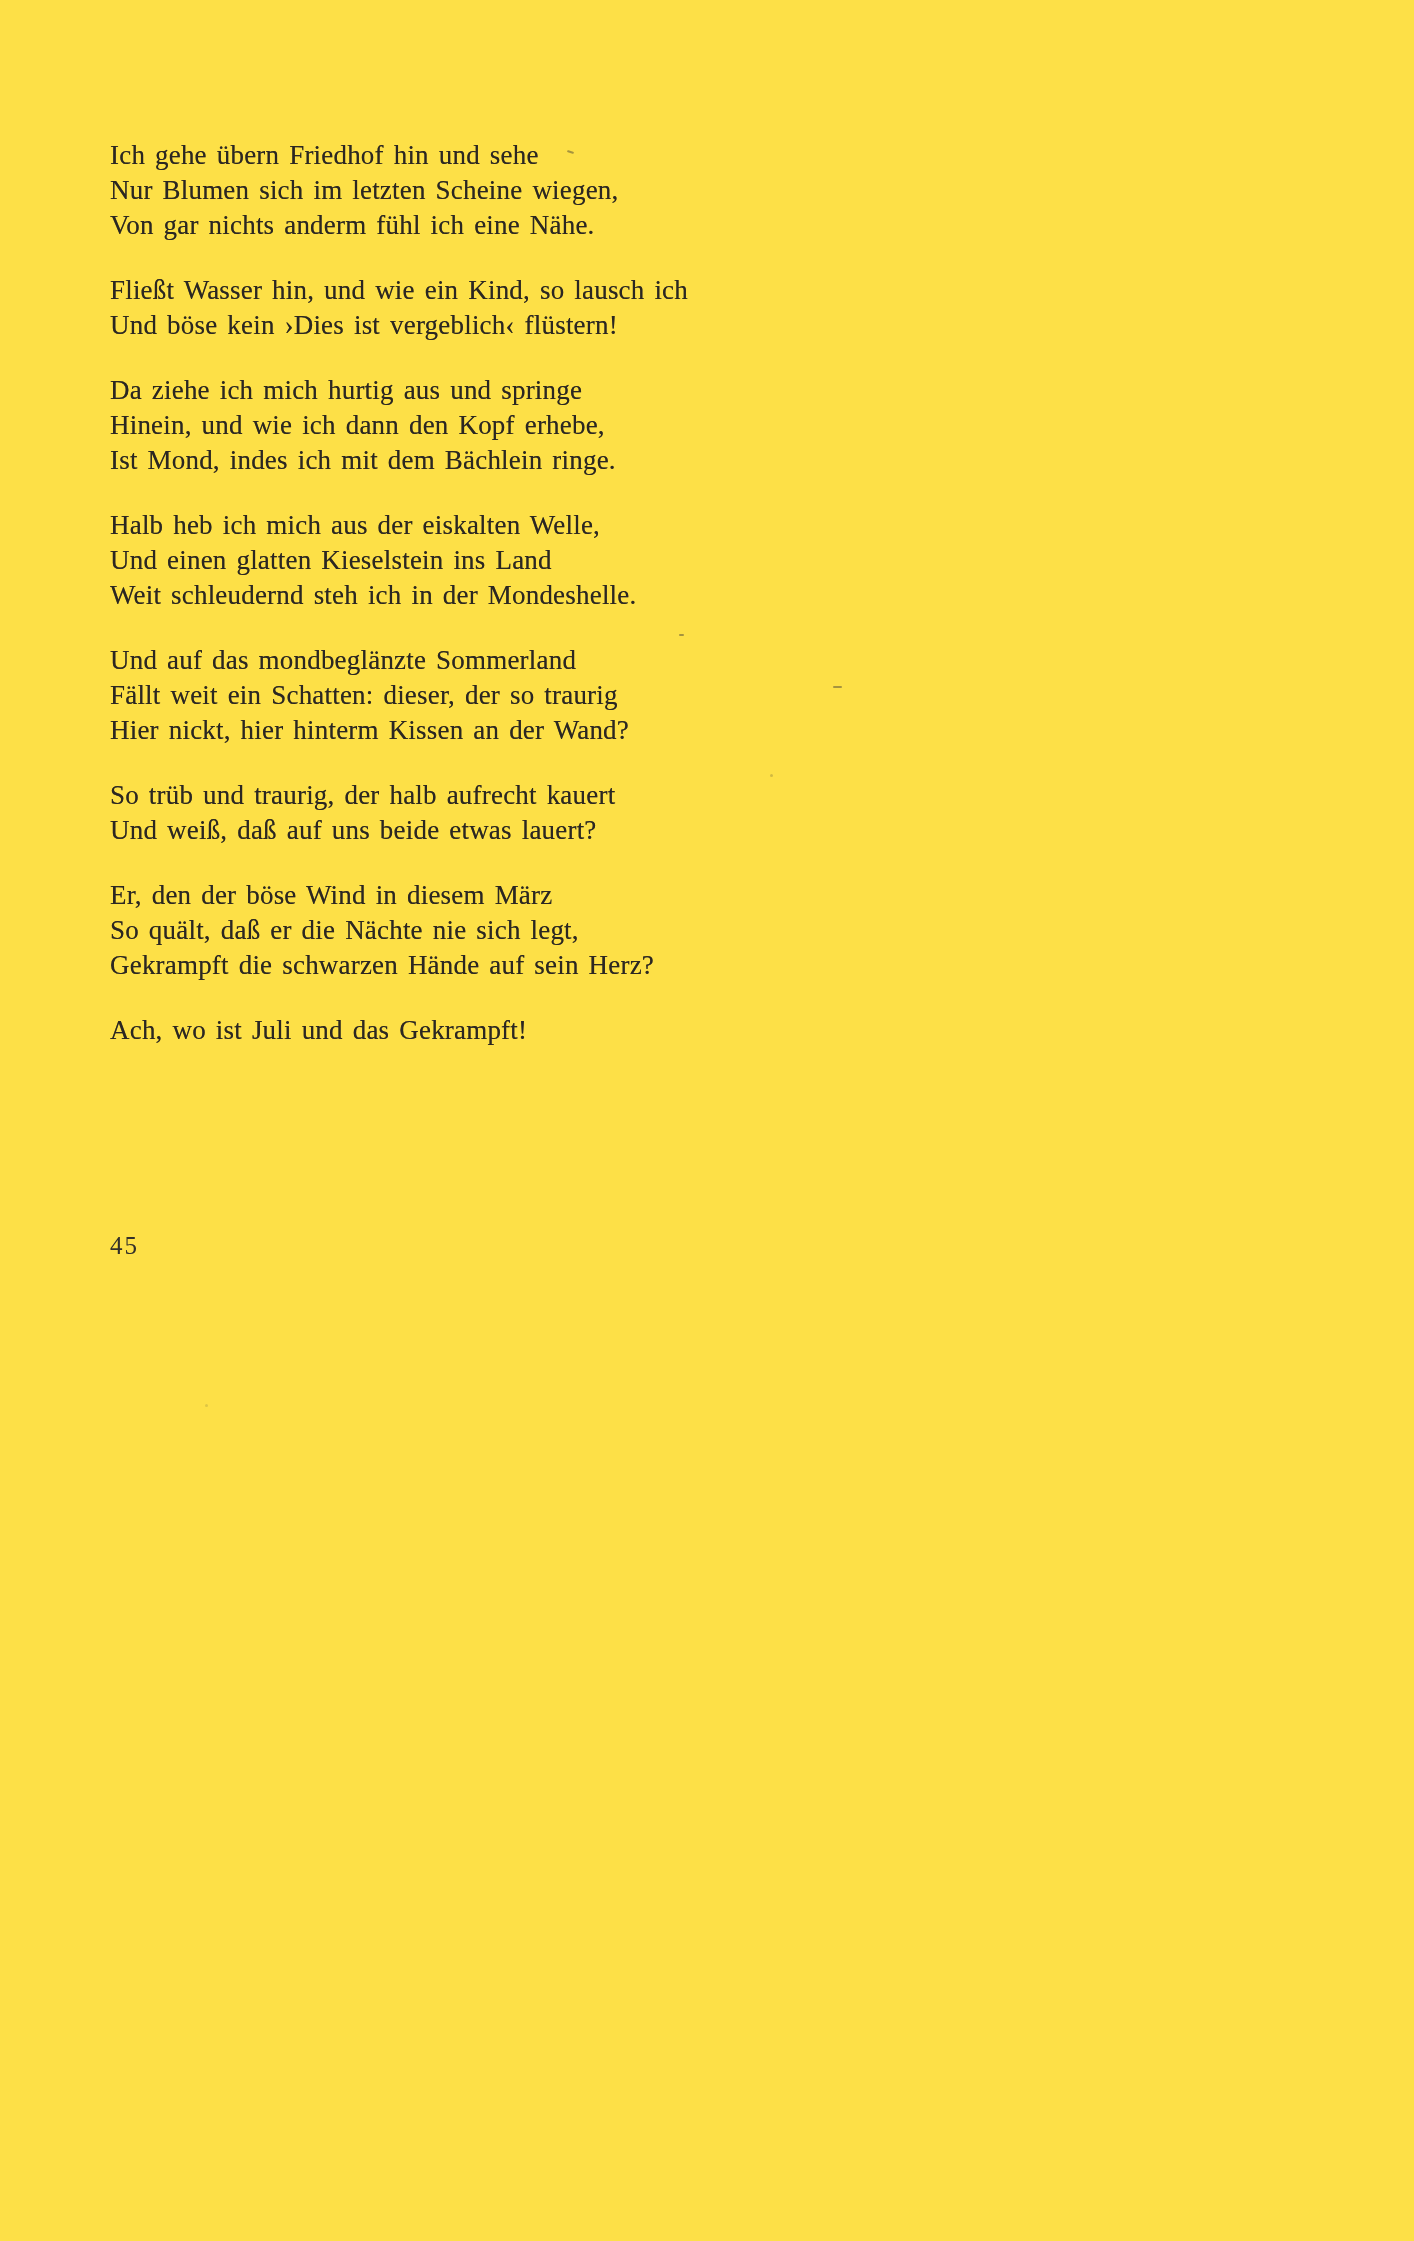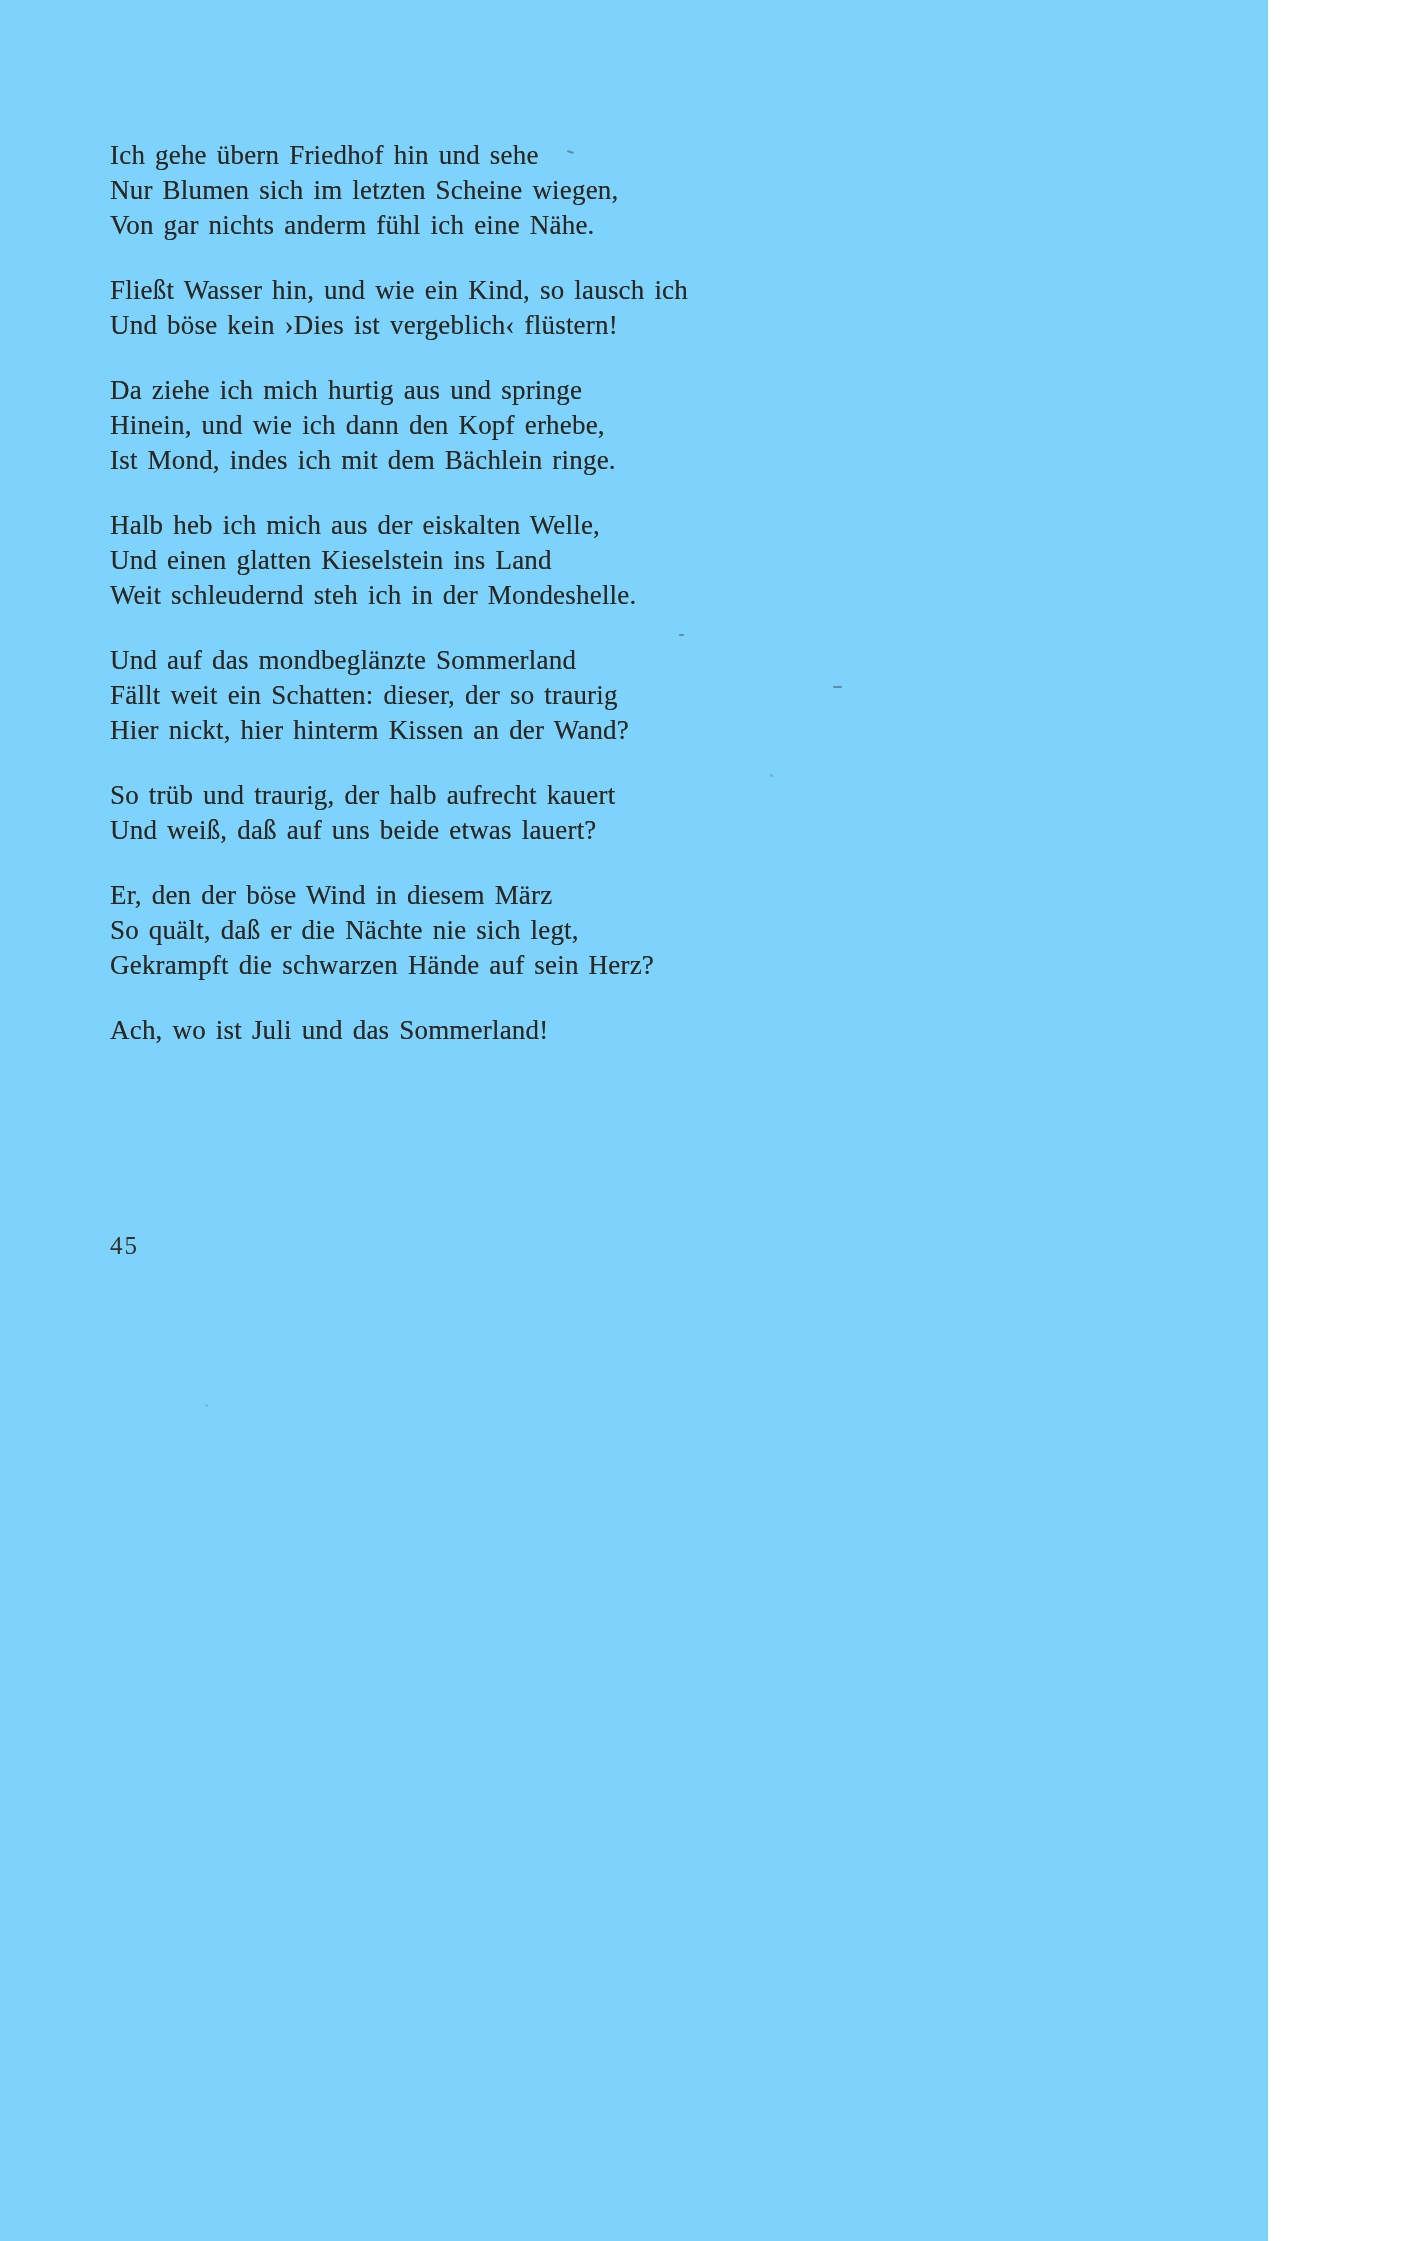--- a/index.html
+++ b/index.html
@@ -2,23 +2,23 @@
 <html><head>
 <meta charset="utf-8">
 <style>
   html, body {
     margin: 0;
     padding: 0;
     background: #ffffff;
   }
   .page {
     position: relative;
-    width: 1268px;
+    width: 1414px;
     height: 2241px;
-    background: #7dd3fc;
+    background: #fde047;
     overflow: hidden;
     font-family: "Liberation Serif", "DejaVu Serif", serif;
     color: #2b2722;
   }
   .poem {
     position: absolute;
     top: 138px;
     left: 110px;
     width: 620px;
   }
@@ -98,21 +98,21 @@
       <p class="line">Und weiß, daß auf uns beide etwas lauert?</p>
     </div>
 
     <div class="stanza">
       <p class="line">Er, den der böse Wind in diesem März</p>
       <p class="line">So quält, daß er die Nächte nie sich legt,</p>
       <p class="line">Gekrampft die schwarzen Hände auf sein Herz?</p>
     </div>
 
     <div class="stanza">
-      <p class="line">Ach, wo ist Juli und das Sommerland!</p>
+      <p class="line">Ach, wo ist Juli und das Gekrampft!</p>
     </div>
 
   </div>
 
   <div class="page-number">45</div>
 
   <div class="speck speck-1"></div>
   <div class="speck speck-2"></div>
   <div class="speck speck-3"></div>
   <div class="speck speck-4"></div>

